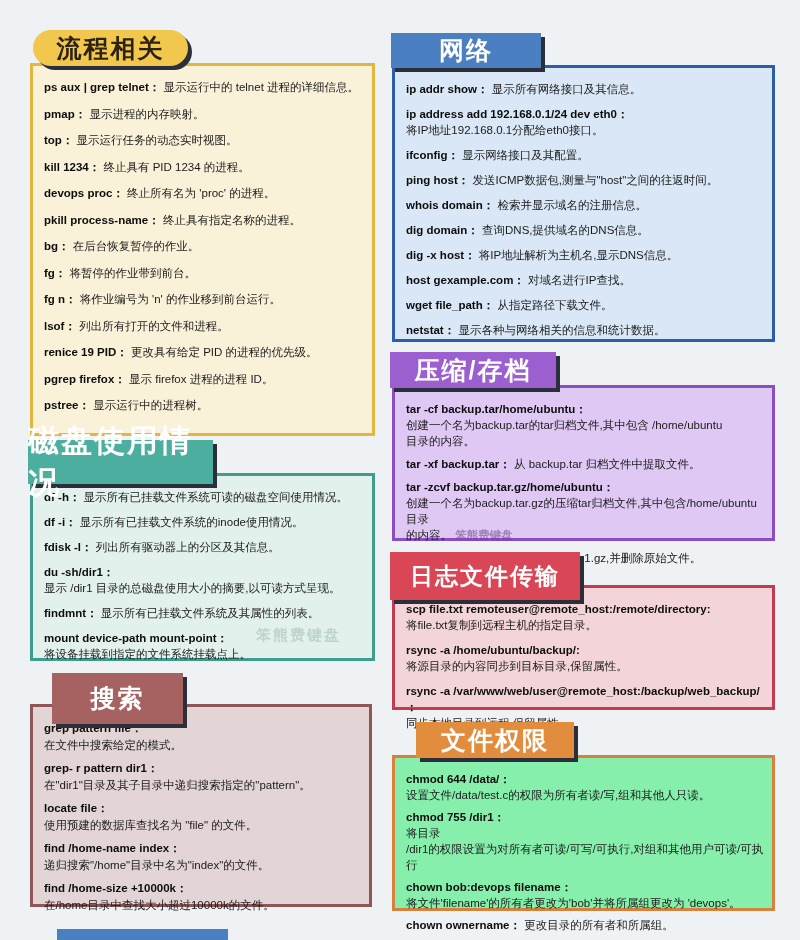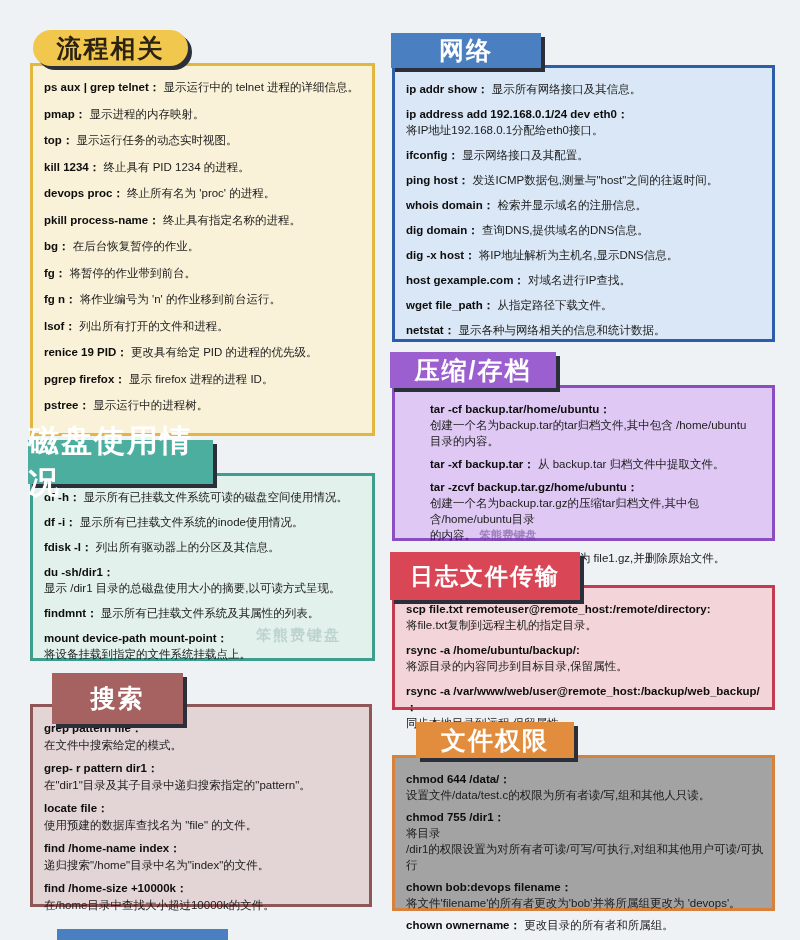--- a/index.html
+++ b/index.html
@@ -58,21 +58,21 @@
   .sec-network .box{left:392px;top:65px;width:383px;height:277px;}
   .sec-network .item{margin-bottom:9px;}
 
   .sec-disk .tab{left:28px;top:440px;width:185px;height:44px;font-size:31px;}
   .sec-disk .box{left:30px;top:473px;width:345px;height:188px;}
   .sec-disk .item{margin-bottom:9px;}
   .sec-disk .ghost-wm{left:223px;top:150px;color:#5d8a82;}
 
   .sec-compress .tab{left:390px;top:352px;width:166px;height:36px;}
   .sec-compress .box{left:392px;top:385px;width:383px;height:156px;}
-  .sec-compress .item{margin-bottom:7px;margin-left:24px;}
+  .sec-compress .item{margin-bottom:7px;}
   .sec-compress .wm-inline{color:#6a4590;}
 
   .sec-log .tab{left:390px;top:552px;width:190px;height:48px;font-size:23px;}
   .sec-log .box{left:392px;top:585px;width:383px;height:125px;}
   .sec-log .item{margin-bottom:9px;}
 
   .sec-search .tab{left:52px;top:673px;width:131px;height:51px;}
   .sec-search .box{left:30px;top:704px;width:342px;height:203px;}
   .sec-search .item{margin-bottom:7px;line-height:16.5px;}
 
@@ -199,21 +199,21 @@
           <span class="desc">递归搜索"/home"目录中名为"index"的文件。</span>
         </p>
         <p class="item stack">
           <b class="cmd">find /home-size +10000k：</b>
           <span class="desc">在/home目录中查找大小超过10000k的文件。</span>
         </p>
       </div>
     </section>
     <section class="sec sec-perm">
       <div class="tab" style="background: rgb(226, 140, 62); color: rgb(255, 255, 255);">文件权限</div>
-      <div class="box" style="background: #a3a3a3; border-color: rgb(215, 130, 60);">
+      <div class="box" style="background: #86efac; border-color: rgb(215, 130, 60);">
         <p class="item stack">
           <b class="cmd">chmod 644 /data/：</b>
           <span class="desc">设置文件/data/test.c的权限为所有者读/写,组和其他人只读。</span>
         </p>
         <p class="item stack">
           <b class="cmd">chmod 755 /dir1：</b>
           <span class="desc">将目录
 /dir1的权限设置为对所有者可读/可写/可执行,对组和其他用户可读/可执行</span>
         </p>
         <p class="item stack">

